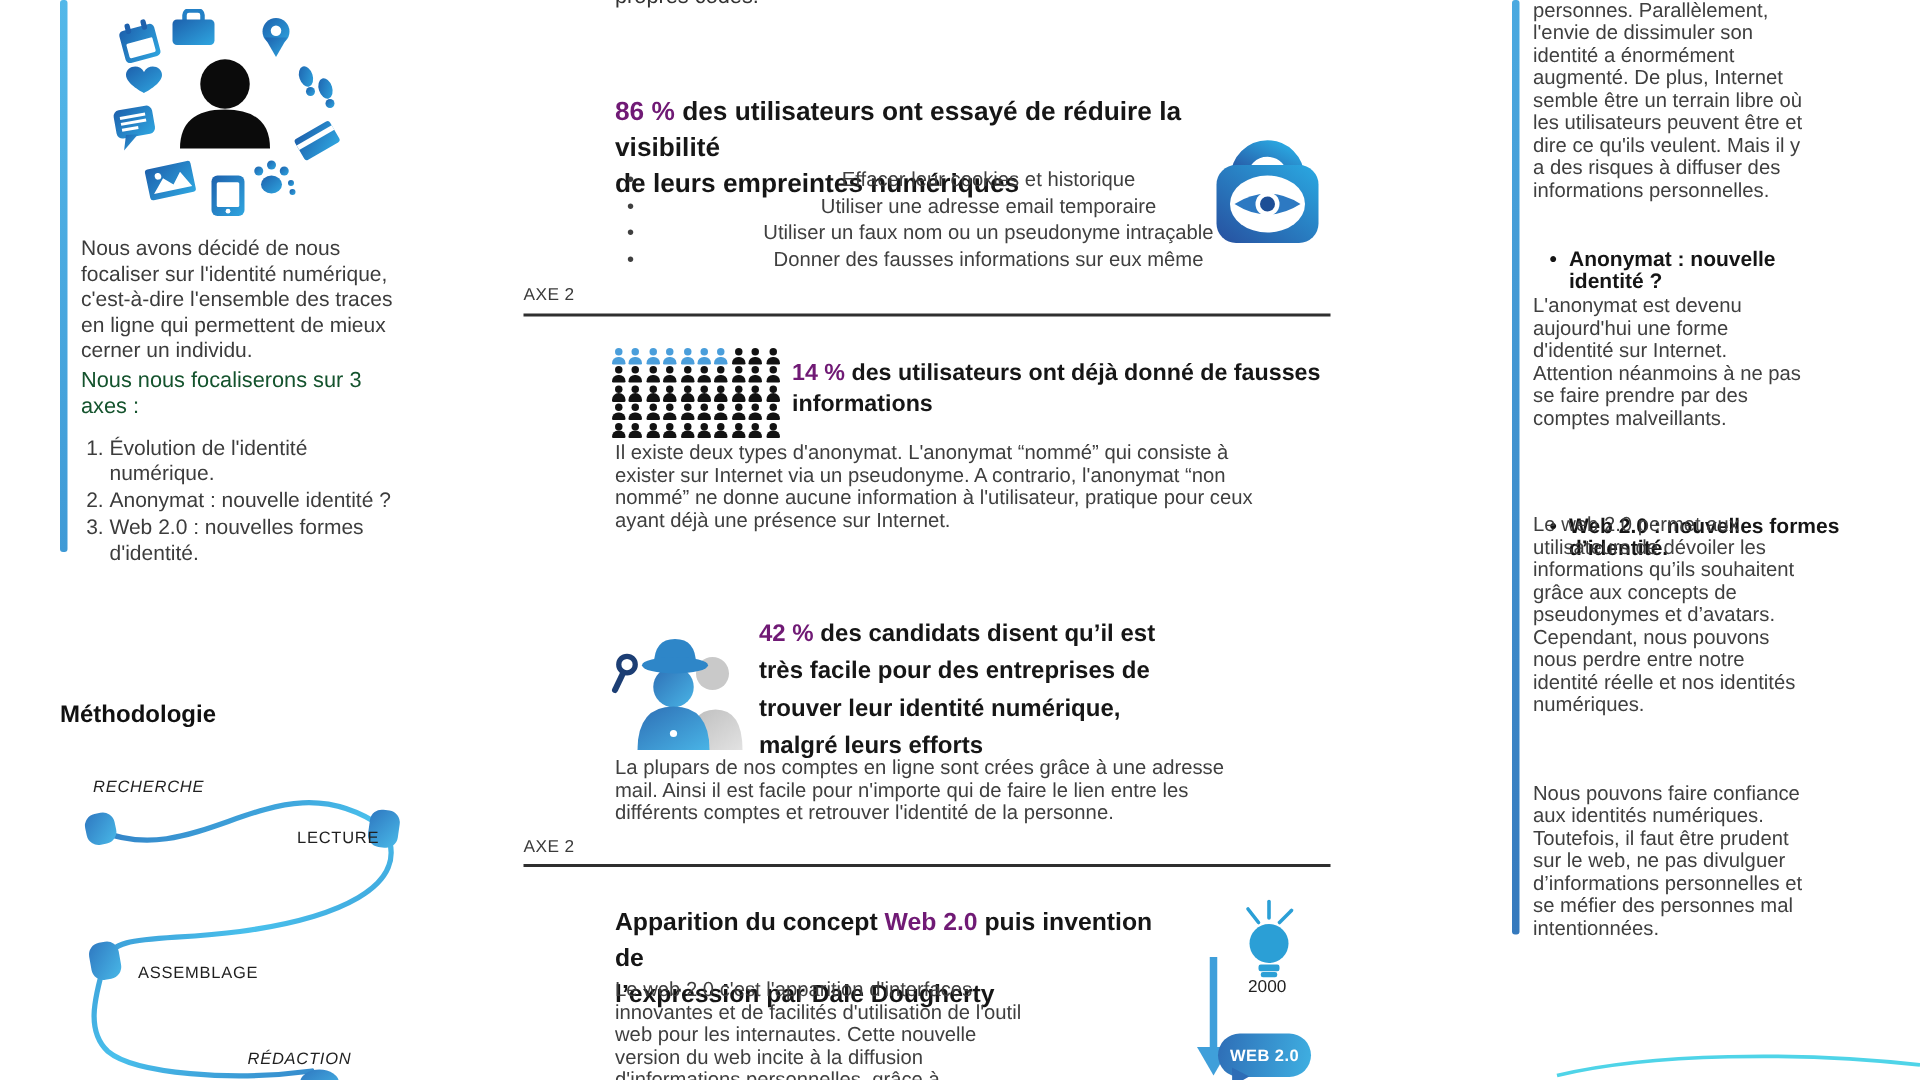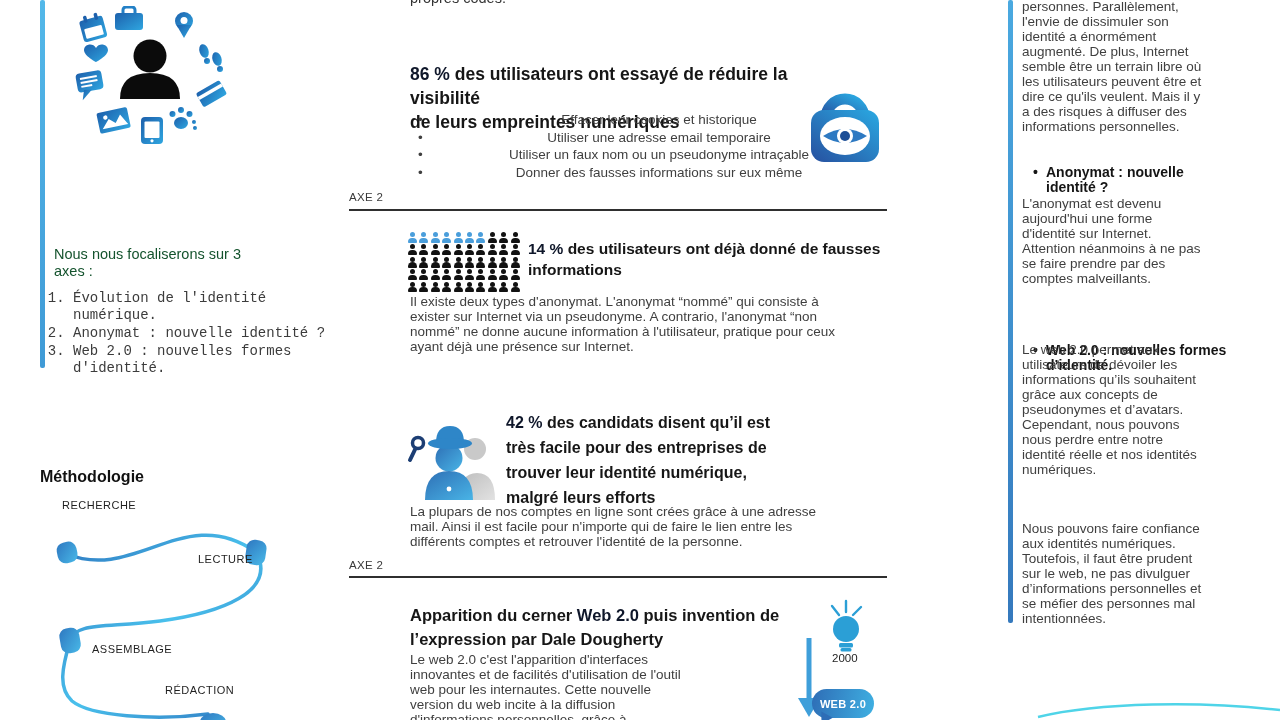--- a/index.html
+++ b/index.html
@@ -7,24 +7,24 @@
           font-family:"Liberation Sans","DejaVu Sans",sans-serif;color:#3c3c3c;}
   .abs{position:absolute;}
   .pre{white-space:pre-line;}
   .vbar{width:4.5px;border-radius:2px;}
   .vbar-left{left:40px;top:0;height:368px;background:linear-gradient(#53b8e9,#3f9ad6);}
   .vbar-right{left:1008px;top:0;height:623px;background:linear-gradient(#4aa9e0,#3579bd);}
   .body-txt{font-size:13.5px;line-height:15px;color:#3f3f3f;}
   .left-txt{font-size:14px;line-height:17px;color:#3c3c3c;}
   .left-bold{font-size:14.5px;line-height:17px;font-weight:normal;color:#14532d;}
   .stat-head{font-weight:bold;color:#161616;}
-  .stat-val{color:#0f172a;}
+  .stat-val{color:#701a75;}
   .axe-label{font-size:11.5px;color:#3a3a3a;letter-spacing:.3px;}
   .axe-line{height:1.5px;background:#2f2f2f;width:538px;}
-  ol.axes{margin:0;padding-left:19px;font-family:Liberation Mono, monospace;}
+  ol.axes{margin:0;padding-left:19px;}
   ol.axes li{margin-bottom:1px;}
   ul.b86{margin:0;padding:0;}
   ul.b86 li{list-style:none;position:relative;padding-left:14px;font-size:13.5px;line-height:17.5px;color:#3f3f3f;}
   ul.b86 li::before{content:"•";position:absolute;left:1px;top:0;color:#3f3f3f;}
   .step-label{font-size:11px;letter-spacing:.5px;color:#1f1f1f;}
   .r-title{font-size:14px;line-height:15px;font-weight:bold;color:#151515;position:relative;}
   .r-title::before{content:"•";position:absolute;left:-13px;top:0;}
   
   #pg{display:grid;grid-template-columns:repeat(10,11.4px);grid-auto-rows:12.4px;}
   .pg-person{display:block;width:9px;}
@@ -104,20 +104,25 @@
       <circle cx="114.5" cy="108" r="3" fill="url(#bg)"></circle>
       <circle cx="119" cy="116" r="2" fill="url(#bg)"></circle>
       <circle cx="120" cy="122" r="2" fill="url(#bg)"></circle>
     </g>
     <g>
       <circle cx="75" cy="50" r="16.5" fill="#0b0b0b"></circle>
       <path d="M45,93 Q45,67 75,67 Q105,67 105,93 Z" fill="#0b0b0b"></path>
     </g>
   </svg>
 
+  <div class="abs left-txt pre" style="left:54px;top:157px;width:260px;">Nous avons décidé de nous
+focaliser sur l'identité numérique,
+c'est-à-dire l'ensemble des traces
+en ligne qui permettent de mieux
+cerner un individu.</div>
 
   <div class="abs left-bold pre" style="left:54px;top:246px;width:260px;">Nous nous focaliserons sur 3
 axes :</div>
 
   <ol class="abs axes left-txt" style="left:54px;top:290px;width:260px;">
       <li class="pre">Évolution de l'identité
 numérique.</li>
       <li class="pre">Anonymat : nouvelle identité ?</li>
       <li class="pre">Web 2.0 : nouvelles formes
 d'identité.</li>
@@ -137,24 +142,24 @@
           <stop offset="1" stop-color="#49b9e8"></stop>
       </linearGradient>
     </defs>
     <path d="M37,54 C105,82 155,2 226,52 C248,92 190,113 130,121 C75,128 45,122 40,141
              C32,168 28,188 42,201 C60,216 125,221 178,214" fill="none" stroke="url(#pathg)" stroke-width="3.5" stroke-linecap="round"></path>
     <rect x="27" y="42" width="20" height="21" rx="8" transform="rotate(-12 37 52)" fill="url(#nodeg)"></rect>
     <rect x="216" y="40" width="20" height="25" rx="8" transform="rotate(8 226 52)" fill="url(#nodeg)"></rect>
     <rect x="30" y="128" width="20" height="25" rx="8" transform="rotate(-10 40 140)" fill="url(#nodeg)"></rect>
     <ellipse cx="183" cy="222" rx="13" ry="9" fill="url(#nodeg)"></ellipse>
   </svg>
-  <div class="abs step-label" style="left:62px;top:499px;">RECHERCHE</div>
+  <div class="abs step-label" style="left:62px;top:519px;font-style:italic;">RECHERCHE</div>
   <div class="abs step-label" style="left:198px;top:553px;">LECTURE</div>
   <div class="abs step-label" style="left:92px;top:643px;">ASSEMBLAGE</div>
-  <div class="abs step-label" style="left:165px;top:684px;">RÉDACTION</div>
+  <div class="abs step-label" style="left:165px;top:700px;font-style:italic;">RÉDACTION</div>
 
   <div class="abs body-txt" style="left:410px;top:-9px;font-size:14.5px;color:#333;">propres codes.</div>
 
   <div class="abs stat-head" style="left:410px;top:62px;width:420px;font-size:17.5px;line-height:24px;"><span class="stat-val">86 %</span><span class="pre"> des utilisateurs ont essayé de réduire la visibilité
 de leurs empreintes numériques</span></div>
 
   <ul class="abs b86" style="left:417px;top:111px;width:470px;text-align:center;">
       <li>Effacer leur cookies et historique</li>
       <li>Utiliser une adresse email temporaire</li>
       <li>Utiliser un faux nom ou un pseudonyme intraçable</li>
@@ -275,21 +280,21 @@
 trouver leur identité numérique,
 malgré leurs efforts</span></div>
 
   <div class="abs body-txt pre" style="left:410px;top:504px;">La plupars de nos comptes en ligne sont crées grâce à une adresse
 mail. Ainsi il est facile pour n'importe qui de faire le lien entre les
 différents comptes et retrouver l'identité de la personne.</div>
 
   <div class="abs axe-label" style="left:349px;top:559px;">AXE 2</div>
   <div class="abs axe-line" style="left:349px;top:576px;"></div>
 
-  <div class="abs stat-head" style="left:410px;top:603px;width:380px;font-size:16.5px;line-height:24px;"><span>Apparition du cerner </span><span class="stat-val">Web 2.0</span><span class="pre"> puis invention de
+  <div class="abs stat-head" style="left:410px;top:603px;width:380px;font-size:16.5px;line-height:24px;"><span>Apparition du concept </span><span class="stat-val">Web 2.0</span><span class="pre"> puis invention de
 l’expression par Dale Dougherty</span></div>
 
   <div class="abs body-txt pre" style="left:410px;top:652px;">Le web 2.0 c'est l'apparition d'interfaces
 innovantes et de facilités d'utilisation de l'outil
 web pour les internautes. Cette nouvelle
 version du web incite à la diffusion
 d'informations personnelles, grâce à</div>
 
   <svg class="abs" style="left:796px;top:596px;" width="26" height="124" viewBox="0 0 26 124">
     <line x1="13" y1="42" x2="13" y2="104" stroke="#3f9fda" stroke-width="5"></line>

